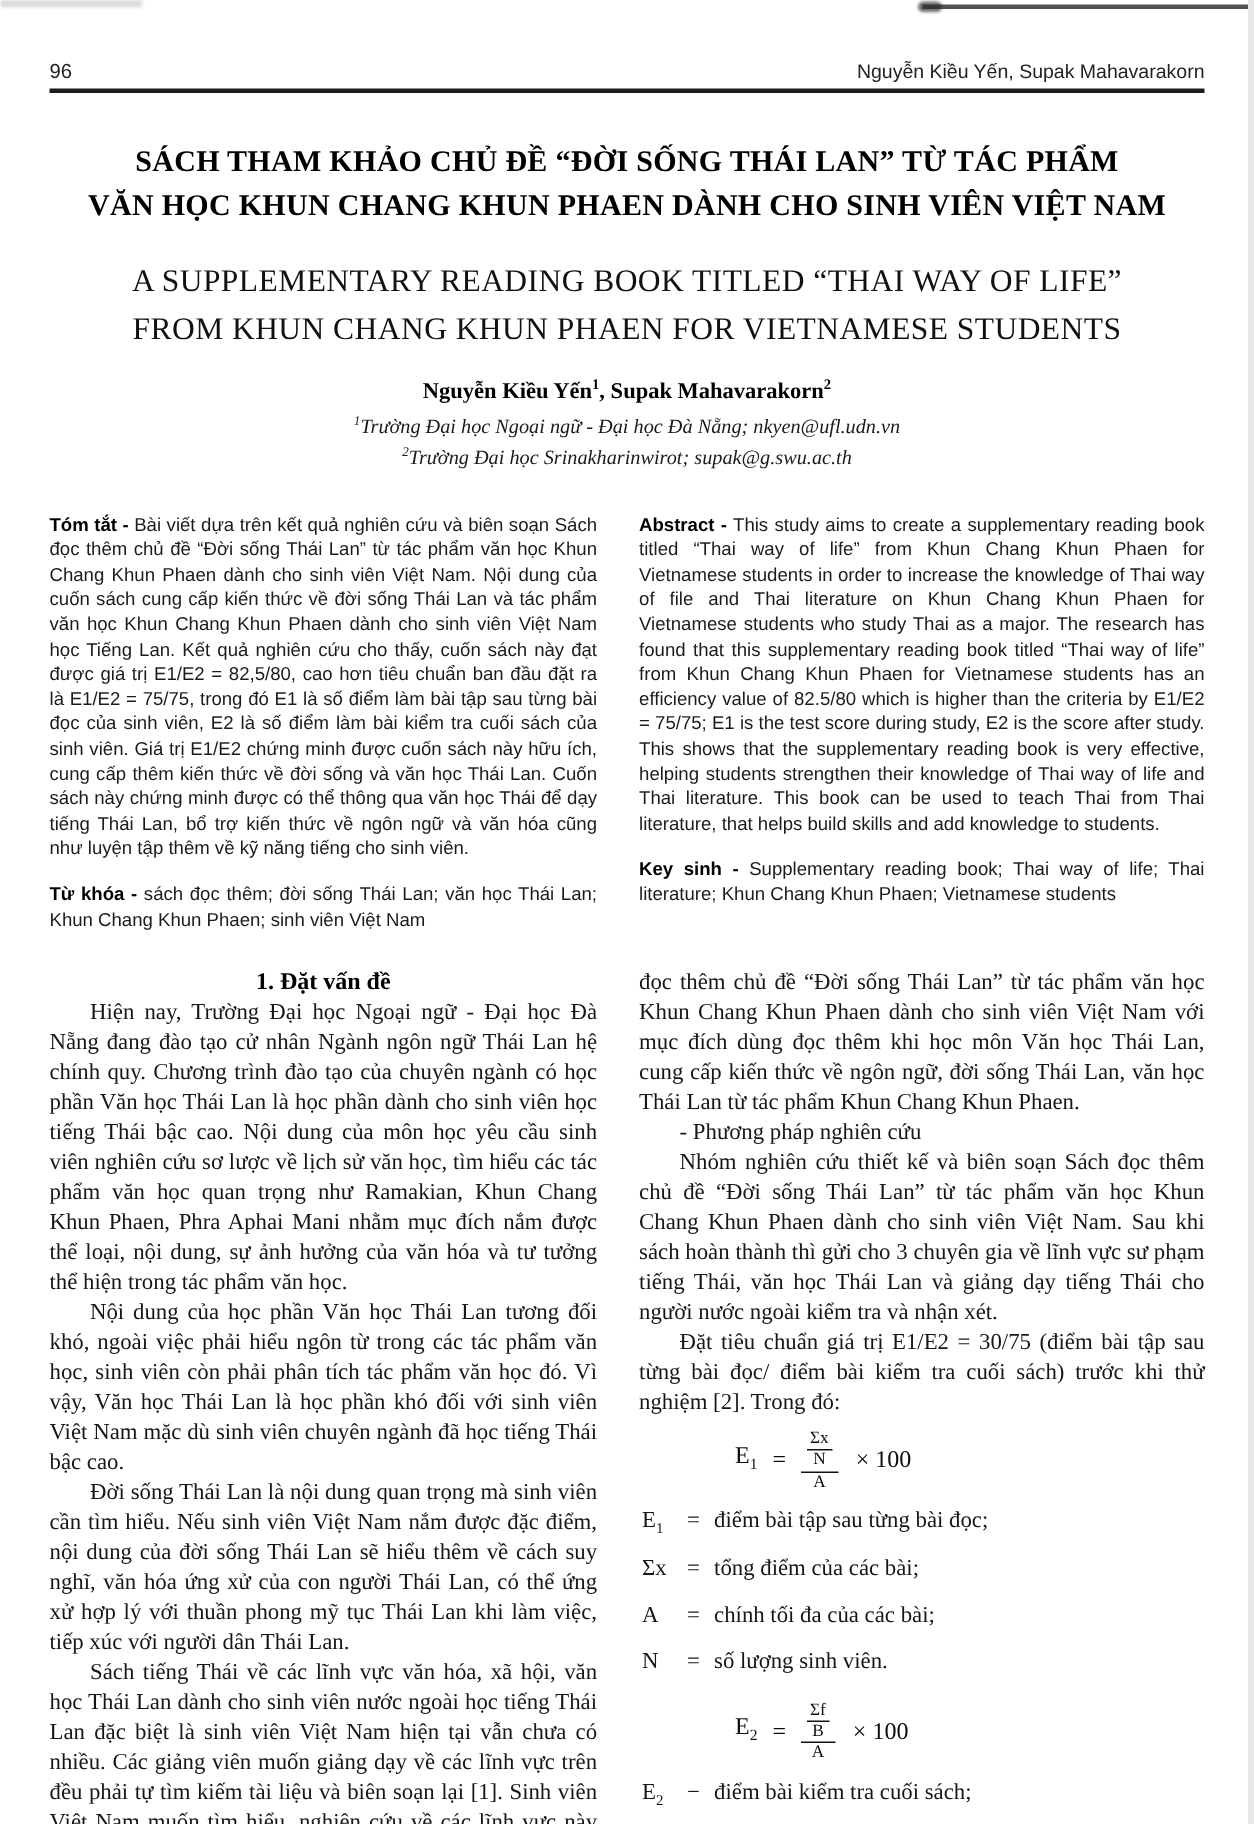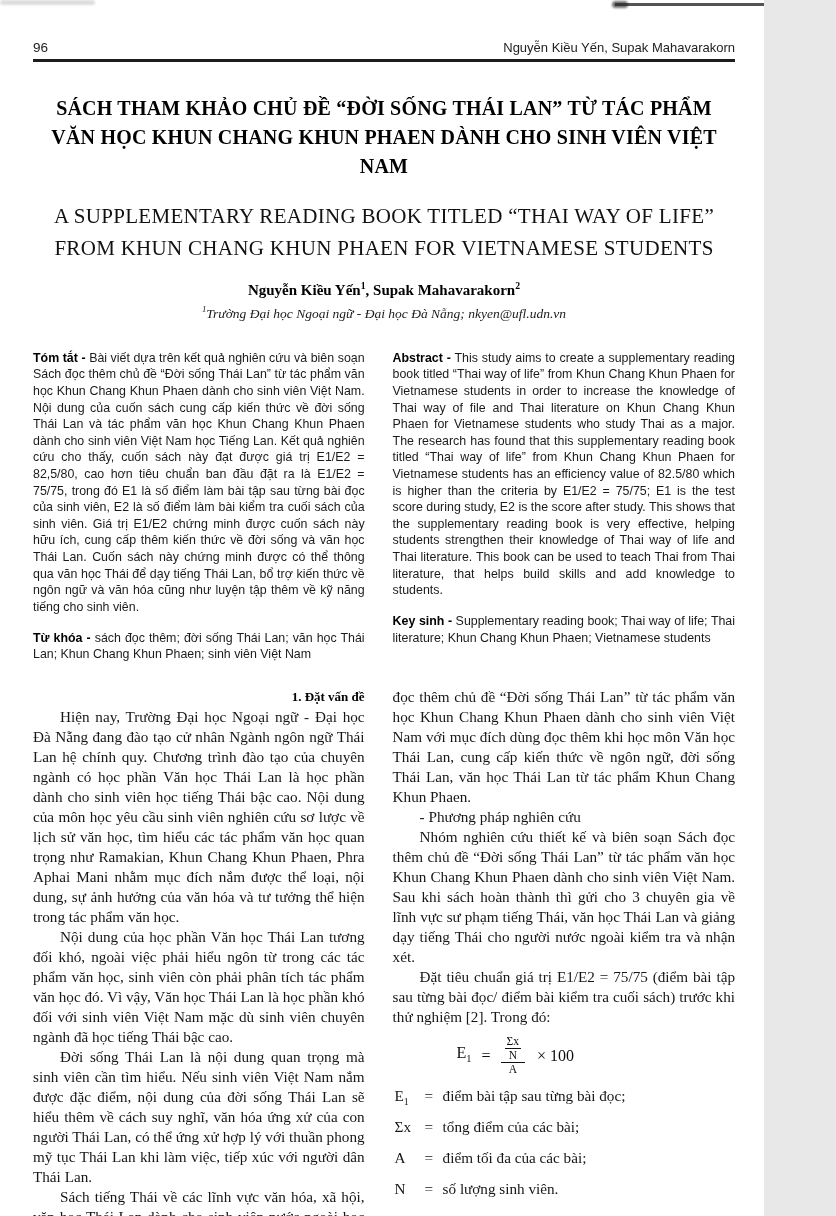--- a/index.html
+++ b/index.html
@@ -1,18 +1,18 @@
 <!DOCTYPE html>
 <html><head>
 <meta charset="utf-8">
 <style>
   html,body{margin:0;padding:0;background:#e8e8e8;}
   .page{
     position:relative;
-    width:764px;height:1216px;
+    width:832px;height:1216px;
     background:#ffffff;
     overflow:hidden;
     font-family:"Liberation Serif","DejaVu Serif",serif;
     color:#161616;
     box-sizing:border-box;
   }
   
   .artifact-smudge{position:absolute;top:0;left:428;width:95px;height:5px;background:#777;opacity:.25;border-radius:3px;filter:blur(1px);}
   .artifact-line{position:absolute;top:3px;left:615px;width:221px;height:3px;background:#2a2a2a;opacity:.8;filter:blur(.4px);}
   .artifact-blob{position:absolute;top:1px;left:612px;width:16px;height:7px;background:#333;opacity:.7;border-radius:4px;filter:blur(1px);}
@@ -76,21 +76,21 @@
     font-size:12.4px;
     line-height:1.34;
     text-align:justify;
     color:#1b1b1b;
   }
   .abstract-block p{margin:0 0 14px 0;}
   .ab-label{font-weight:700;color:#000;}
 
   
   .body-cols{margin-top:10px;font-size:15.2px;line-height:20px;text-align:justify;}
-  .sec-heading{font-weight:700;font-size:13px;color:#000;margin:0 0 6px 0;text-align:right;}
+  .sec-heading{font-weight:700;font-size:16px;color:#000;margin:0 0 6px 0;text-align:center;}
   .body-cols p{margin:0;}
   .indent{text-indent:27px;font-family:Liberation Serif, serif;}
   .method-line{text-indent:27px;text-align:left;}
   .mt{margin-top:1px;}
 
   
   .formula{
     margin:8px 0 6px 64px;
     display:flex;align-items:center;gap:10px;
     font-size:16px;color:#0e0e0e;text-align:left;
@@ -134,20 +134,21 @@
       <div>A SUPPLEMENTARY READING BOOK TITLED “THAI WAY OF LIFE”</div>
       <div>FROM KHUN CHANG KHUN PHAEN FOR VIETNAMESE STUDENTS</div>
     </div>
 
     <div class="authors">
       <span>Nguyễn Kiều Yến</span><sup>1</sup><span>, </span><span>Supak Mahavarakorn</span><sup>2</sup>
     </div>
 
     <div class="affils">
       <div><sup>1</sup><span>Trường Đại học Ngoại ngữ - Đại học Đà Nẵng; nkyen@ufl.udn.vn</span></div>
+      <div><sup>2</sup><span>Trường Đại học Srinakharinwirot; supak@g.swu.ac.th</span></div>
     </div>
 
     <div class="cols abstract-block">
       <div class="col-l">
         <p><span class="ab-label">Tóm tắt -</span><span> Bài viết dựa trên kết quả nghiên cứu và biên soạn Sách đọc thêm chủ đề “Đời sống Thái Lan” từ tác phẩm văn học Khun Chang Khun Phaen dành cho sinh viên Việt Nam. Nội dung của cuốn sách cung cấp kiến thức về đời sống Thái Lan và tác phẩm văn học Khun Chang Khun Phaen dành cho sinh viên Việt Nam học Tiếng Lan. Kết quả nghiên cứu cho thấy, cuốn sách này đạt được giá trị E1/E2 = 82,5/80, cao hơn tiêu chuẩn ban đầu đặt ra là E1/E2 = 75/75, trong đó E1 là số điểm làm bài tập sau từng bài đọc của sinh viên, E2 là số điểm làm bài kiểm tra cuối sách của sinh viên. Giá trị E1/E2 chứng minh được cuốn sách này hữu ích, cung cấp thêm kiến thức về đời sống và văn học Thái Lan. Cuốn sách này chứng minh được có thể thông qua văn học Thái để dạy tiếng Thái Lan, bổ trợ kiến thức về ngôn ngữ và văn hóa cũng như luyện tập thêm về kỹ năng tiếng cho sinh viên.</span></p>
         <p><span class="ab-label">Từ khóa -</span><span> sách đọc thêm; đời sống Thái Lan; văn học Thái Lan; Khun Chang Khun Phaen; sinh viên Việt Nam</span></p>
       </div>
       <div class="col-r">
         <p><span class="ab-label">Abstract -</span><span> This study aims to create a supplementary reading book titled “Thai way of life” from Khun Chang Khun Phaen for Vietnamese students in order to increase the knowledge of Thai way of file and Thai literature on Khun Chang Khun Phaen for Vietnamese students who study Thai as a major. The research has found that this supplementary reading book titled “Thai way of life” from Khun Chang Khun Phaen for Vietnamese students has an efficiency value of 82.5/80 which is higher than the criteria by E1/E2 = 75/75; E1 is the test score during study, E2 is the score after study. This shows that the supplementary reading book is very effective, helping students strengthen their knowledge of Thai way of life and Thai literature. This book can be used to teach Thai from Thai literature, that helps build skills and add knowledge to students.</span></p>
         <p><span class="ab-label">Key sinh -</span><span> Supplementary reading book; Thai way of life; Thai literature; Khun Chang Khun Phaen; Vietnamese students</span></p>
@@ -162,21 +163,21 @@
         <p class="indent mt">Nội dung của học phần Văn học Thái Lan tương đối khó, ngoài việc phải hiểu ngôn từ trong các tác phẩm văn học, sinh viên còn phải phân tích tác phẩm văn học đó. Vì vậy, Văn học Thái Lan là học phần khó đối với sinh viên Việt Nam mặc dù sinh viên chuyên ngành đã học tiếng Thái bậc cao.</p>
         <p class="indent mt">Đời sống Thái Lan là nội dung quan trọng mà sinh viên cần tìm hiểu. Nếu sinh viên Việt Nam nắm được đặc điểm, nội dung của đời sống Thái Lan sẽ hiểu thêm về cách suy nghĩ, văn hóa ứng xử của con người Thái Lan, có thể ứng xử hợp lý với thuần phong mỹ tục Thái Lan khi làm việc, tiếp xúc với người dân Thái Lan.</p>
         <p class="indent mt">Sách tiếng Thái về các lĩnh vực văn hóa, xã hội, văn học Thái Lan dành cho sinh viên nước ngoài học tiếng Thái Lan đặc biệt là sinh viên Việt Nam hiện tại vẫn chưa có nhiều. Các giảng viên muốn giảng dạy về các lĩnh vực trên đều phải tự tìm kiếm tài liệu và biên soạn lại [1]. Sinh viên Việt Nam muốn tìm hiểu, nghiên cứu về các lĩnh vực này cũng gặp khó khăn khi chưa tìm được nguồn tài liệu đáng tin cậy và chưa thể hiểu được cặn kẽ từng nội dung.</p>
 
       </div>
 
       <div class="col-r">
         <p>đọc thêm chủ đề “Đời sống Thái Lan” từ tác phẩm văn học Khun Chang Khun Phaen dành cho sinh viên Việt Nam với mục đích dùng đọc thêm khi học môn Văn học Thái Lan, cung cấp kiến thức về ngôn ngữ, đời sống Thái Lan, văn học Thái Lan từ tác phẩm Khun Chang Khun Phaen.</p>
         <p class="method-line mt">- Phương pháp nghiên cứu</p>
         <p class="indent mt">Nhóm nghiên cứu thiết kế và biên soạn Sách đọc thêm chủ đề “Đời sống Thái Lan” từ tác phẩm văn học Khun Chang Khun Phaen dành cho sinh viên Việt Nam. Sau khi sách hoàn thành thì gửi cho 3 chuyên gia về lĩnh vực sư phạm tiếng Thái, văn học Thái Lan và giảng dạy tiếng Thái cho người nước ngoài kiểm tra và nhận xét.</p>
-        <p class="indent mt">Đặt tiêu chuẩn giá trị E1/E2 = 75/75 (điểm bài tập sau từng bài đọc/ điểm bài kiểm tra cuối sách) trước khi thử nghiệm [2]. Trong đó:</p>
+        <p class="indent mt">Đặt tiêu chuẩn giá trị E1/E2 = 30/75 (điểm bài tập sau từng bài đọc/ điểm bài kiểm tra cuối sách) trước khi thử nghiệm [2]. Trong đó:</p>
 
         <div class="formula">
           <span class="f-lhs"><span>E</span><sub>1</sub></span>
           <span class="f-eq">=</span>
           <span class="frac-outer">
             <span class="frac-inner">
                 <span class="fi-top">Σx</span>
                 <span class="fi-bot">N</span>
               </span>
             <span class="fo-bot">A</span>
@@ -191,21 +192,21 @@
               <span class="def-text">điểm bài tập sau từng bài đọc;</span>
             </div>
           <div class="def-row">
               <span class="def-sym"><span>Σx</span><sub></sub></span>
               <span class="def-sep">=</span>
               <span class="def-text">tổng điểm của các bài;</span>
             </div>
           <div class="def-row">
               <span class="def-sym"><span>A</span><sub></sub></span>
               <span class="def-sep">=</span>
-              <span class="def-text">điểm tối đa của các bài;</span>
+              <span class="def-text">chính tối đa của các bài;</span>
             </div>
           <div class="def-row">
               <span class="def-sym"><span>N</span><sub></sub></span>
               <span class="def-sep">=</span>
               <span class="def-text">số lượng sinh viên.</span>
             </div>
         </div>
 
         <div class="formula">
           <span class="f-lhs"><span>E</span><sub>2</sub></span>

